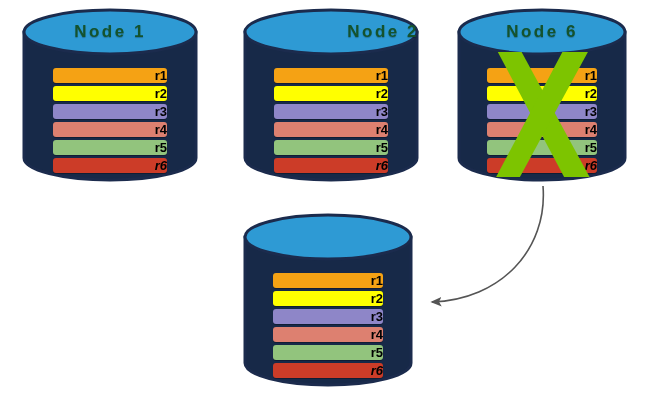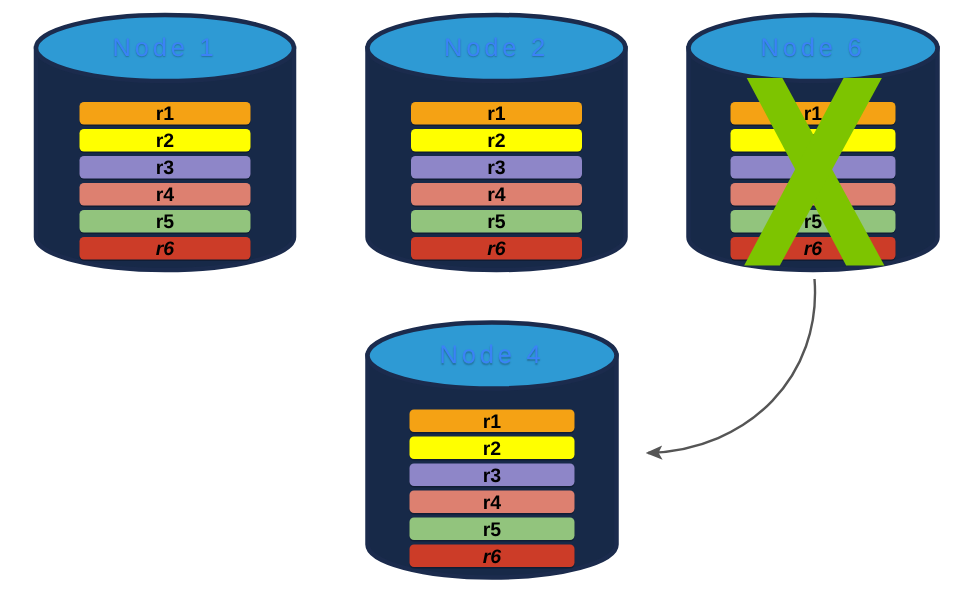--- a/index.html
+++ b/index.html
@@ -29,39 +29,39 @@
     position: absolute;
     left: 0;
     top: 0;
     overflow: visible;
   }
   .node-title {
     position: absolute;
     left: 0;
     width: 100%;
     text-align: center;
-    color: #3b82f6;
-    font-weight: normal;
+    color: #14532d;
+    font-weight: bold;
     font-size: 17px;
     letter-spacing: 2.5px;
     font-family: "Liberation Sans", sans-serif;
     text-shadow: 0 1px 1px rgba(0,0,0,0.25);
     pointer-events: none;
     white-space: nowrap;
   }
   .rows {
     position: absolute;
     left: 0;
     width: 100%;
   }
   .row-bar {
     position: relative;
     box-sizing: border-box;
     border-radius: 3px;
-    text-align: center;
+    text-align: right;
     color: #000000;
     font-weight: bold;
     font-family: "Liberation Sans", sans-serif;
     line-height: 15px;
     height: 15px;
     font-size: 13px;
     margin: 0 auto 3px auto;
     box-shadow: 0 1px 0 rgba(0,0,0,0.28);
   }
   .row-bar:last-child { margin-bottom: 0; font-style: italic; }
@@ -96,21 +96,21 @@
         <div class="row-bar" style="background: rgb(221, 128, 112); width: 114px; color: rgb(0, 0, 0);">r4</div>
         <div class="row-bar" style="background: rgb(146, 196, 125); width: 114px; color: rgb(0, 0, 0);">r5</div>
         <div class="row-bar" style="background: rgb(204, 60, 40); width: 114px; color: rgb(0, 0, 0);">r6</div>
       </div>
     </div>
     <div class="node" style="left: 243px; top: 8px; width: 176px; height: 176px;">
       <svg class="node-svg" width="176" height="176" viewBox="0 0 176 176">
         <path d="M 2,24 L 2,150 A 86,22 0 0 0 174,150 L 174,24 Z" fill="#172948" stroke="#1B2B4D" stroke-width="3"></path>
         <ellipse cx="88" cy="24" rx="86" ry="22" fill="#2E9AD4" stroke="#1B2B4D" stroke-width="3"></ellipse>
       </svg>
-      <div class="node-title" style="top: 14px;">Node 2</div>
+      <div class="node-title" style="top: 14px; text-align: right;">Node 2</div>
       <div class="rows" style="top: 60px;">
         <div class="row-bar" style="background: rgb(245, 162, 20); width: 114px; color: rgb(0, 0, 0);">r1</div>
         <div class="row-bar" style="background: rgb(255, 255, 0); width: 114px; color: rgb(0, 0, 0);">r2</div>
         <div class="row-bar" style="background: rgb(142, 134, 200); width: 114px; color: rgb(0, 0, 0);">r3</div>
         <div class="row-bar" style="background: rgb(221, 128, 112); width: 114px; color: rgb(0, 0, 0);">r4</div>
         <div class="row-bar" style="background: rgb(146, 196, 125); width: 114px; color: rgb(0, 0, 0);">r5</div>
         <div class="row-bar" style="background: rgb(204, 60, 40); width: 114px; color: rgb(0, 0, 0);">r6</div>
       </div>
     </div>
     <div class="node" style="left: 457px; top: 8px; width: 170px; height: 176px;">
@@ -130,21 +130,20 @@
       <svg class="x-mark" width="170" height="176" viewBox="0 0 100 100" preserveAspectRatio="none" style="left: 0px; top: 0px;">
         <path d="M 24,25 L 38,25 L 78,96 L 63,96 Z" fill="#7DC400"></path>
         <path d="M 62,25 L 77,25 L 37,96 L 23,96 Z" fill="#7DC400"></path>
       </svg>
     </div>
     <div class="node" style="left: 243px; top: 213px; width: 170px; height: 176px;">
       <svg class="node-svg" width="170" height="176" viewBox="0 0 170 176">
         <path d="M 2,24 L 2,150 A 83,22 0 0 0 168,150 L 168,24 Z" fill="#172948" stroke="#1B2B4D" stroke-width="3"></path>
         <ellipse cx="85" cy="24" rx="83" ry="22" fill="#2E9AD4" stroke="#1B2B4D" stroke-width="3"></ellipse>
       </svg>
-      <div class="node-title" style="top: 14px;">Node 4</div>
       <div class="rows" style="top: 60px;">
         <div class="row-bar" style="background: rgb(245, 162, 20); width: 110px; color: rgb(0, 0, 0);">r1</div>
         <div class="row-bar" style="background: rgb(255, 255, 0); width: 110px; color: rgb(0, 0, 0);">r2</div>
         <div class="row-bar" style="background: rgb(142, 134, 200); width: 110px; color: rgb(0, 0, 0);">r3</div>
         <div class="row-bar" style="background: rgb(221, 128, 112); width: 110px; color: rgb(0, 0, 0);">r4</div>
         <div class="row-bar" style="background: rgb(146, 196, 125); width: 110px; color: rgb(0, 0, 0);">r5</div>
         <div class="row-bar" style="background: rgb(204, 60, 40); width: 110px; color: rgb(0, 0, 0);">r6</div>
       </div>
     </div>
   </div>

